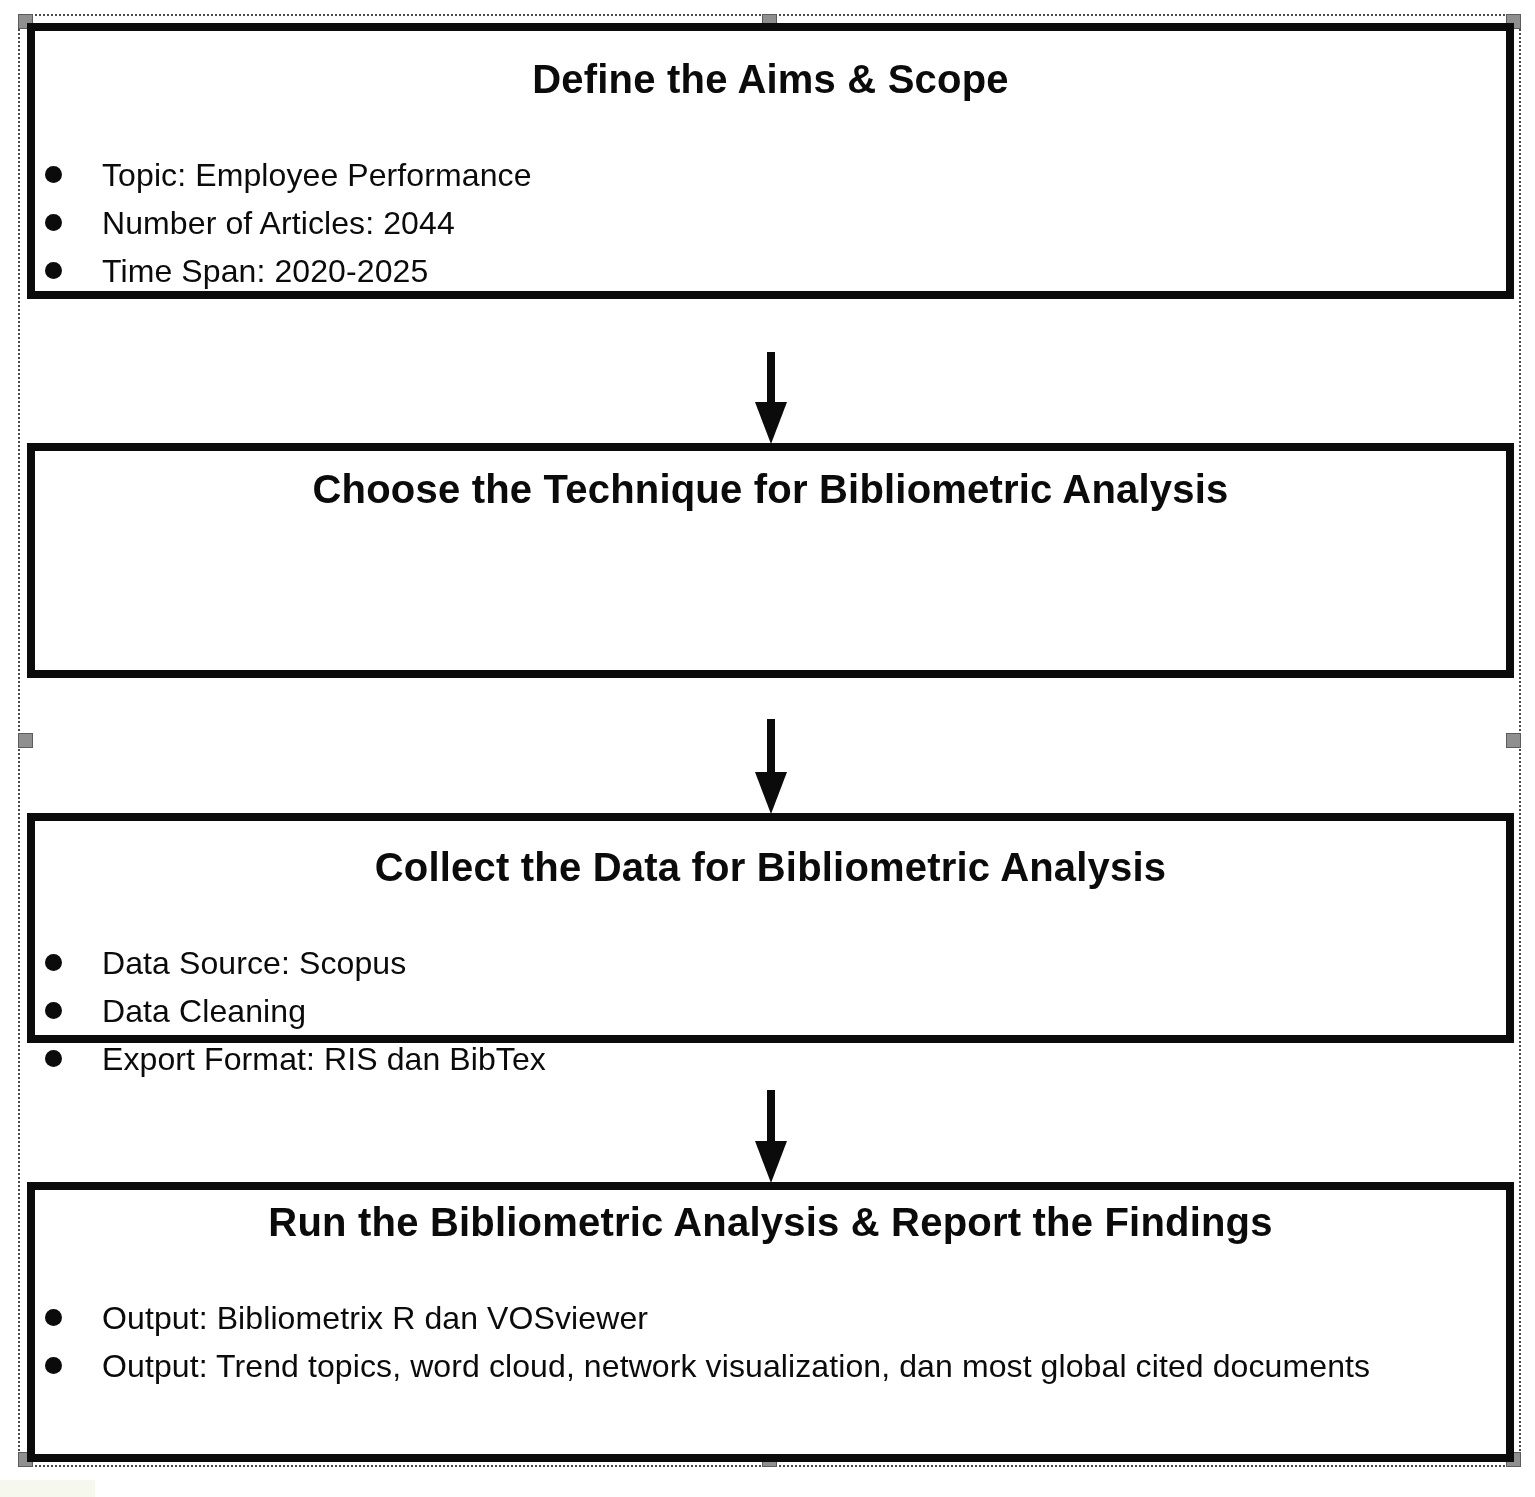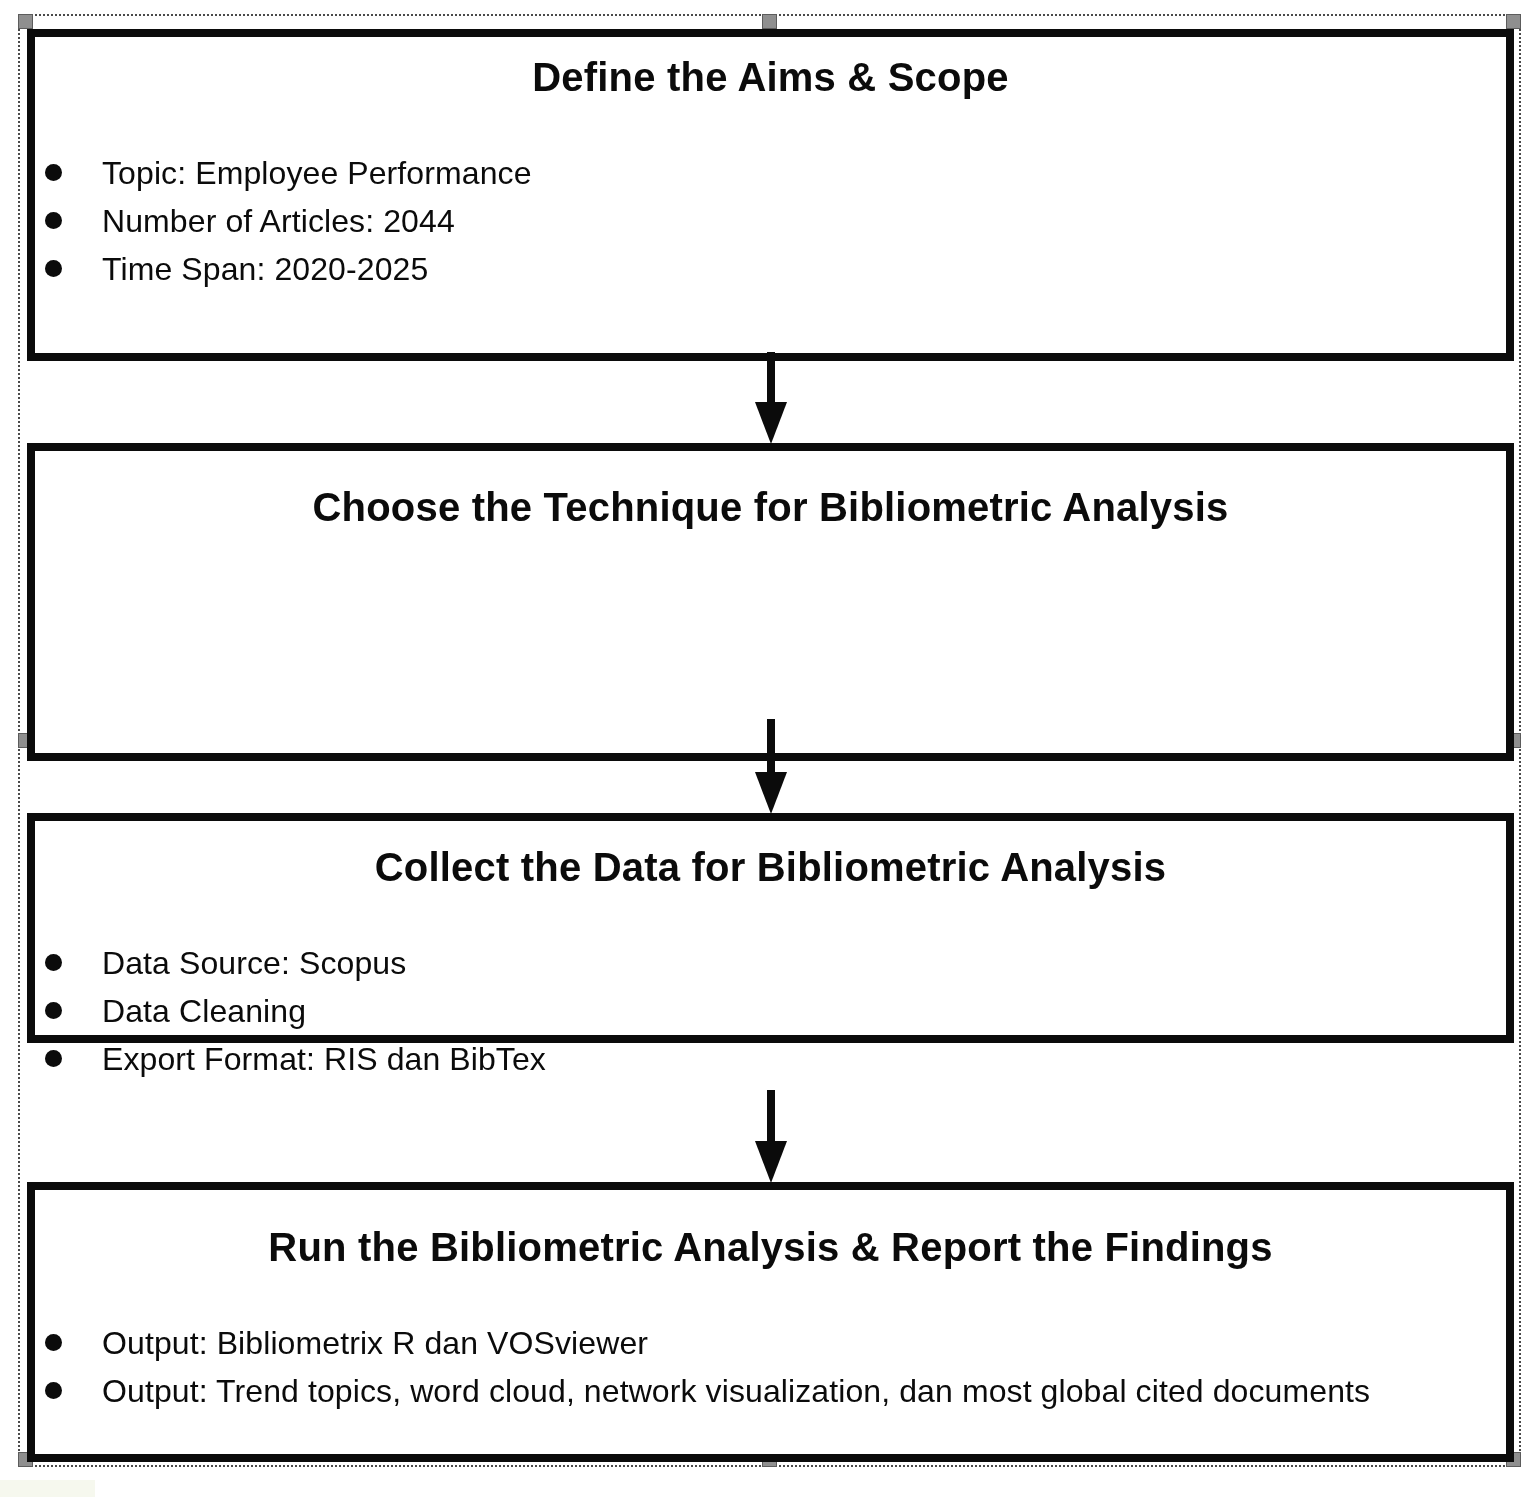--- a/index.html
+++ b/index.html
@@ -129,35 +129,35 @@
     <div class="handle h-tl"></div>
     <div class="handle h-tm"></div>
     <div class="handle h-tr"></div>
     <div class="handle h-ml"></div>
     <div class="handle h-mr"></div>
     <div class="handle h-bl"></div>
     <div class="handle h-bm"></div>
     <div class="handle h-br"></div>
   </div>
 
-  <div class="fbox" style="top:29px; height:332px; padding-top:16px;">
+  <div class="fbox" style="top:23px; height:276px; padding-top:24px;">
     <div class="fbox-title">Define the Aims &amp; Scope</div>
     <ul>
       <li>Topic: Employee Performance</li>
       <li>Number of Articles: 2044</li>
       <li>Time Span: 2020-2025</li>
     </ul>
   </div>
 
   <div class="arrow" style="top:354px; height:90px;">
     <div class="shaft"></div>
     <div class="head"></div>
   </div>
 
-  <div class="fbox" style="top:443px; height:318px; padding-top:32px;">
+  <div class="fbox" style="top:443px; height:235px; padding-top:14px;">
     <div class="fbox-title">Choose the Technique for Bibliometric Analysis</div>
   </div>
 
   <div class="arrow" style="top:721px; height:93px;">
     <div class="shaft"></div>
     <div class="head"></div>
   </div>
 
   <div class="fbox" style="top:813px; height:230px; padding-top:22px;">
     <div class="fbox-title">Collect the Data for Bibliometric Analysis</div>
@@ -166,21 +166,21 @@
       <li>Data Cleaning</li>
       <li>Export Format: RIS dan BibTex</li>
     </ul>
   </div>
 
   <div class="arrow" style="top:1092px; height:91px;">
     <div class="shaft"></div>
     <div class="head"></div>
   </div>
 
-  <div class="fbox" style="top:1182px; height:280px; padding-top:33px;">
+  <div class="fbox" style="top:1182px; height:280px; padding-top:8px;">
     <div class="fbox-title">Run the Bibliometric Analysis &amp; Report the Findings</div>
     <ul>
       <li>Output: Bibliometrix R dan VOSviewer</li>
       <li>Output: Trend topics, word cloud, network visualization, dan most global cited documents</li>
     </ul>
   </div>
 
   <div class="artifact"></div>
 
 </div>

